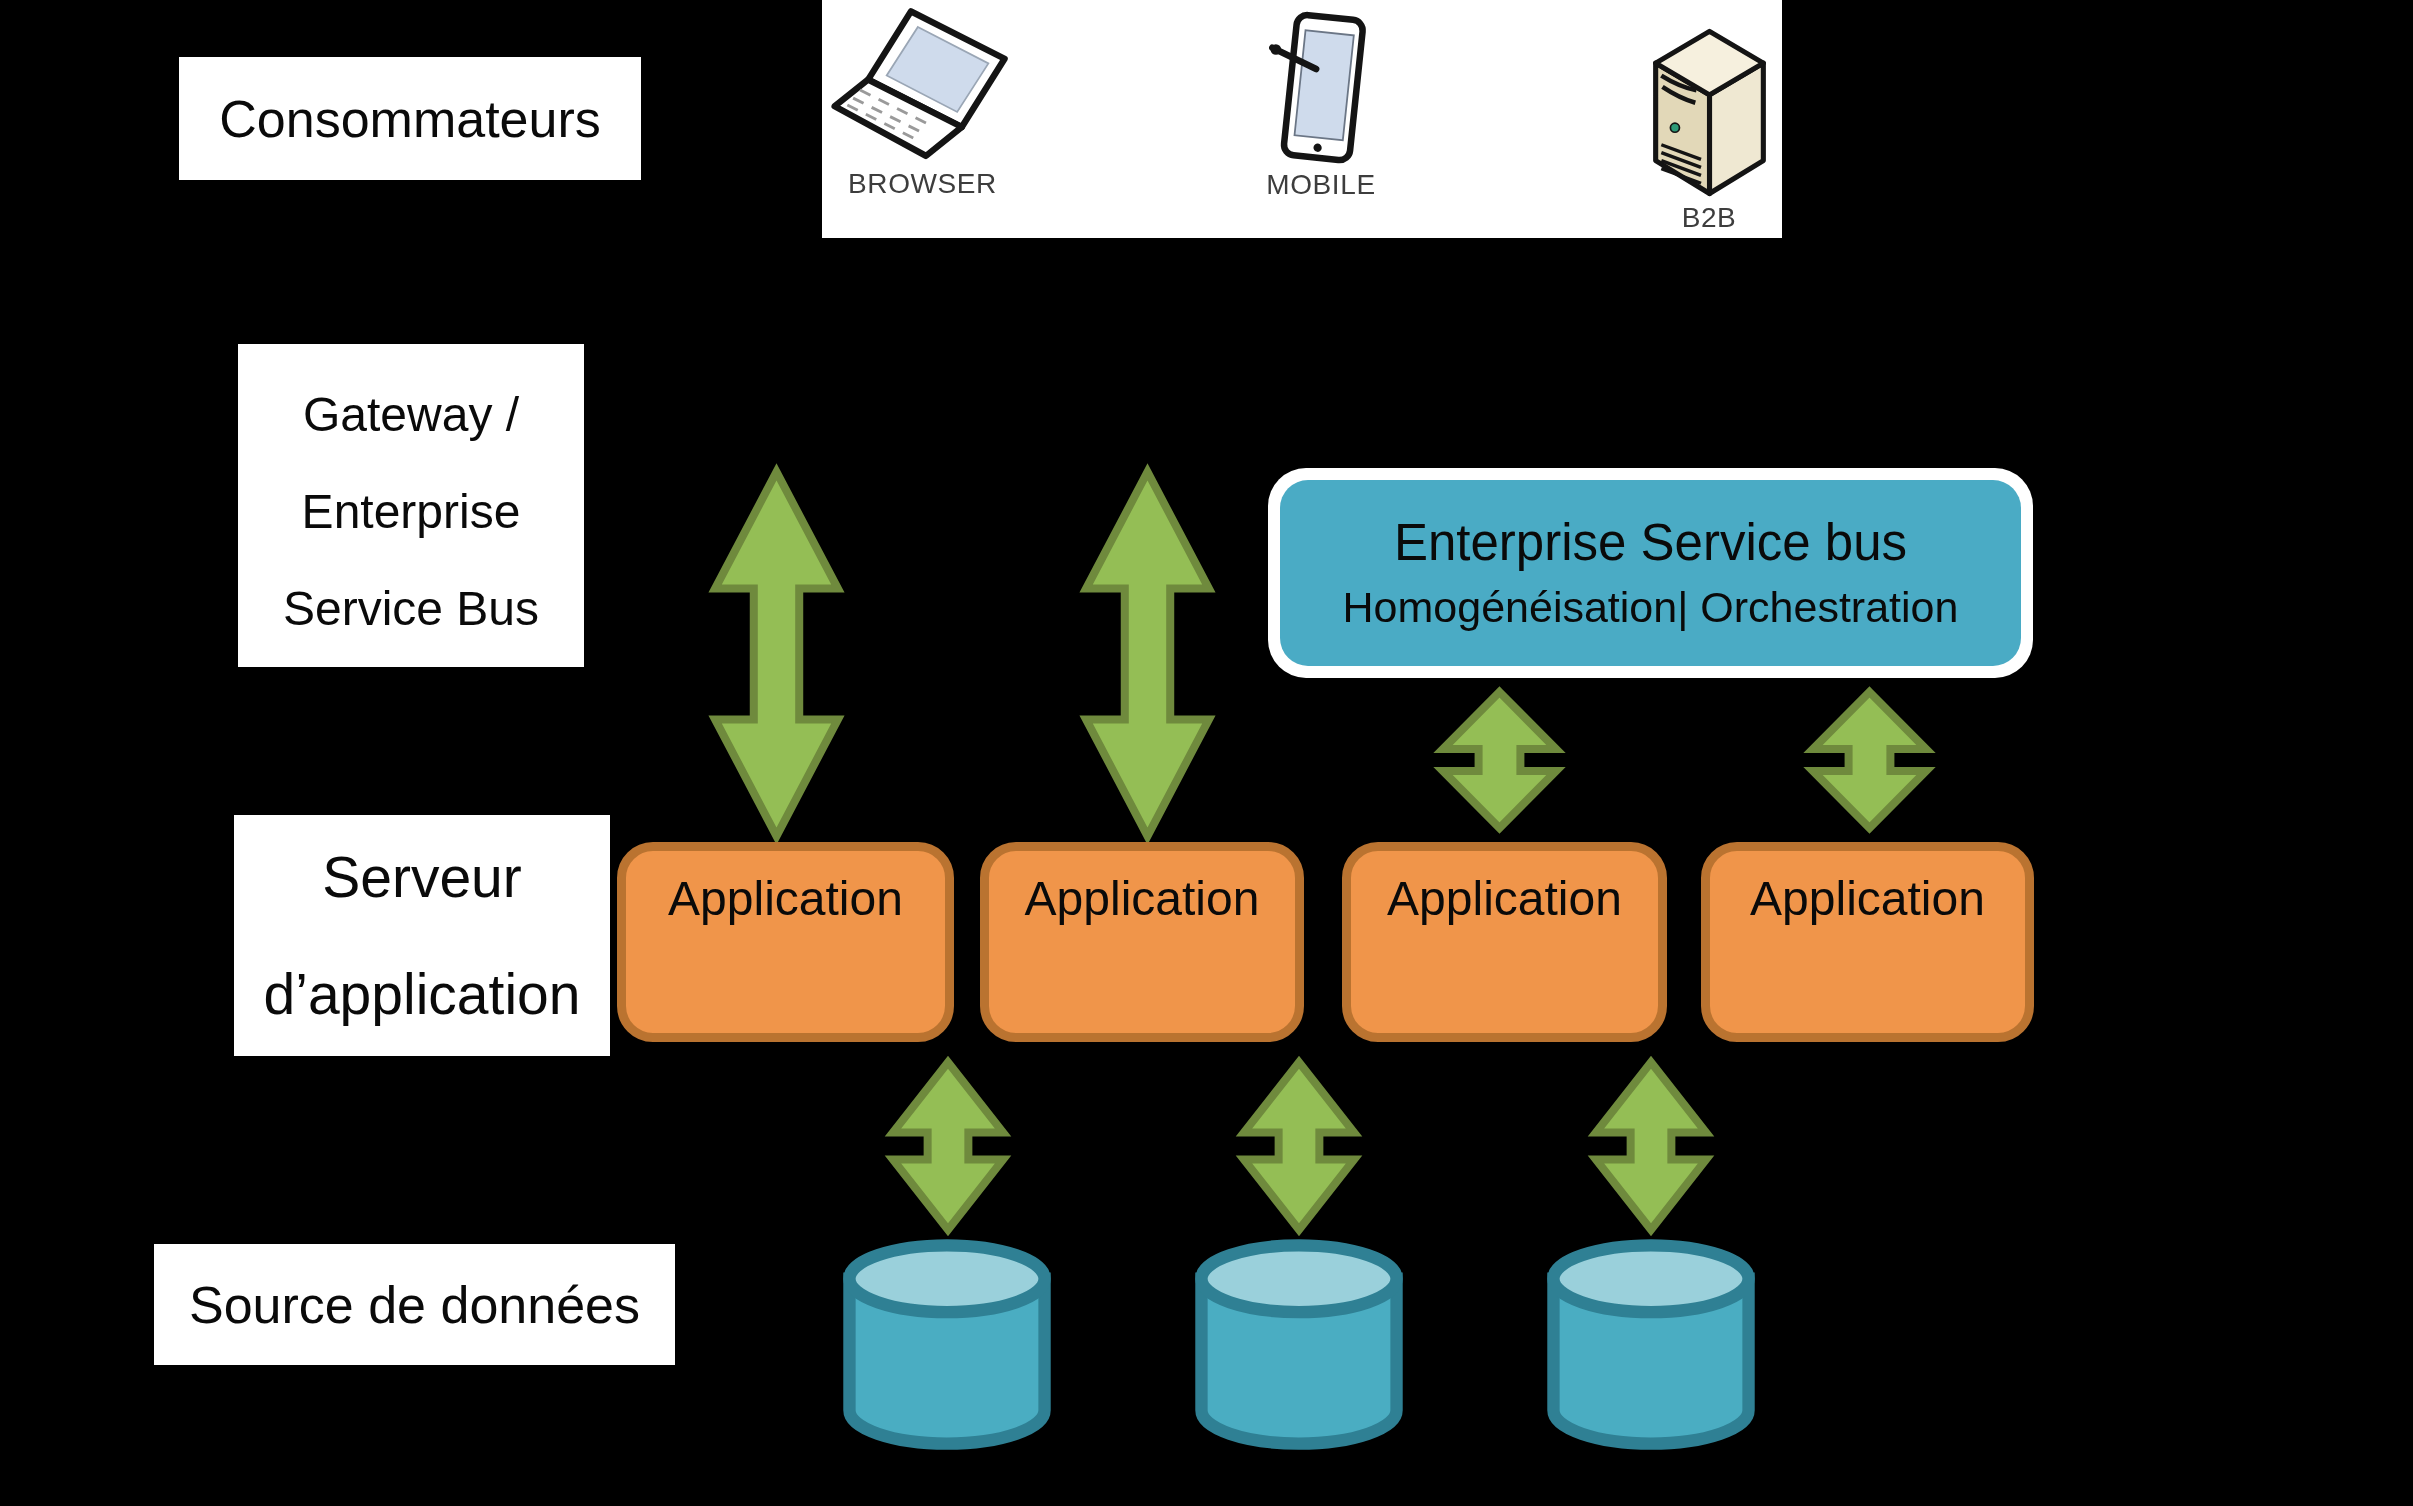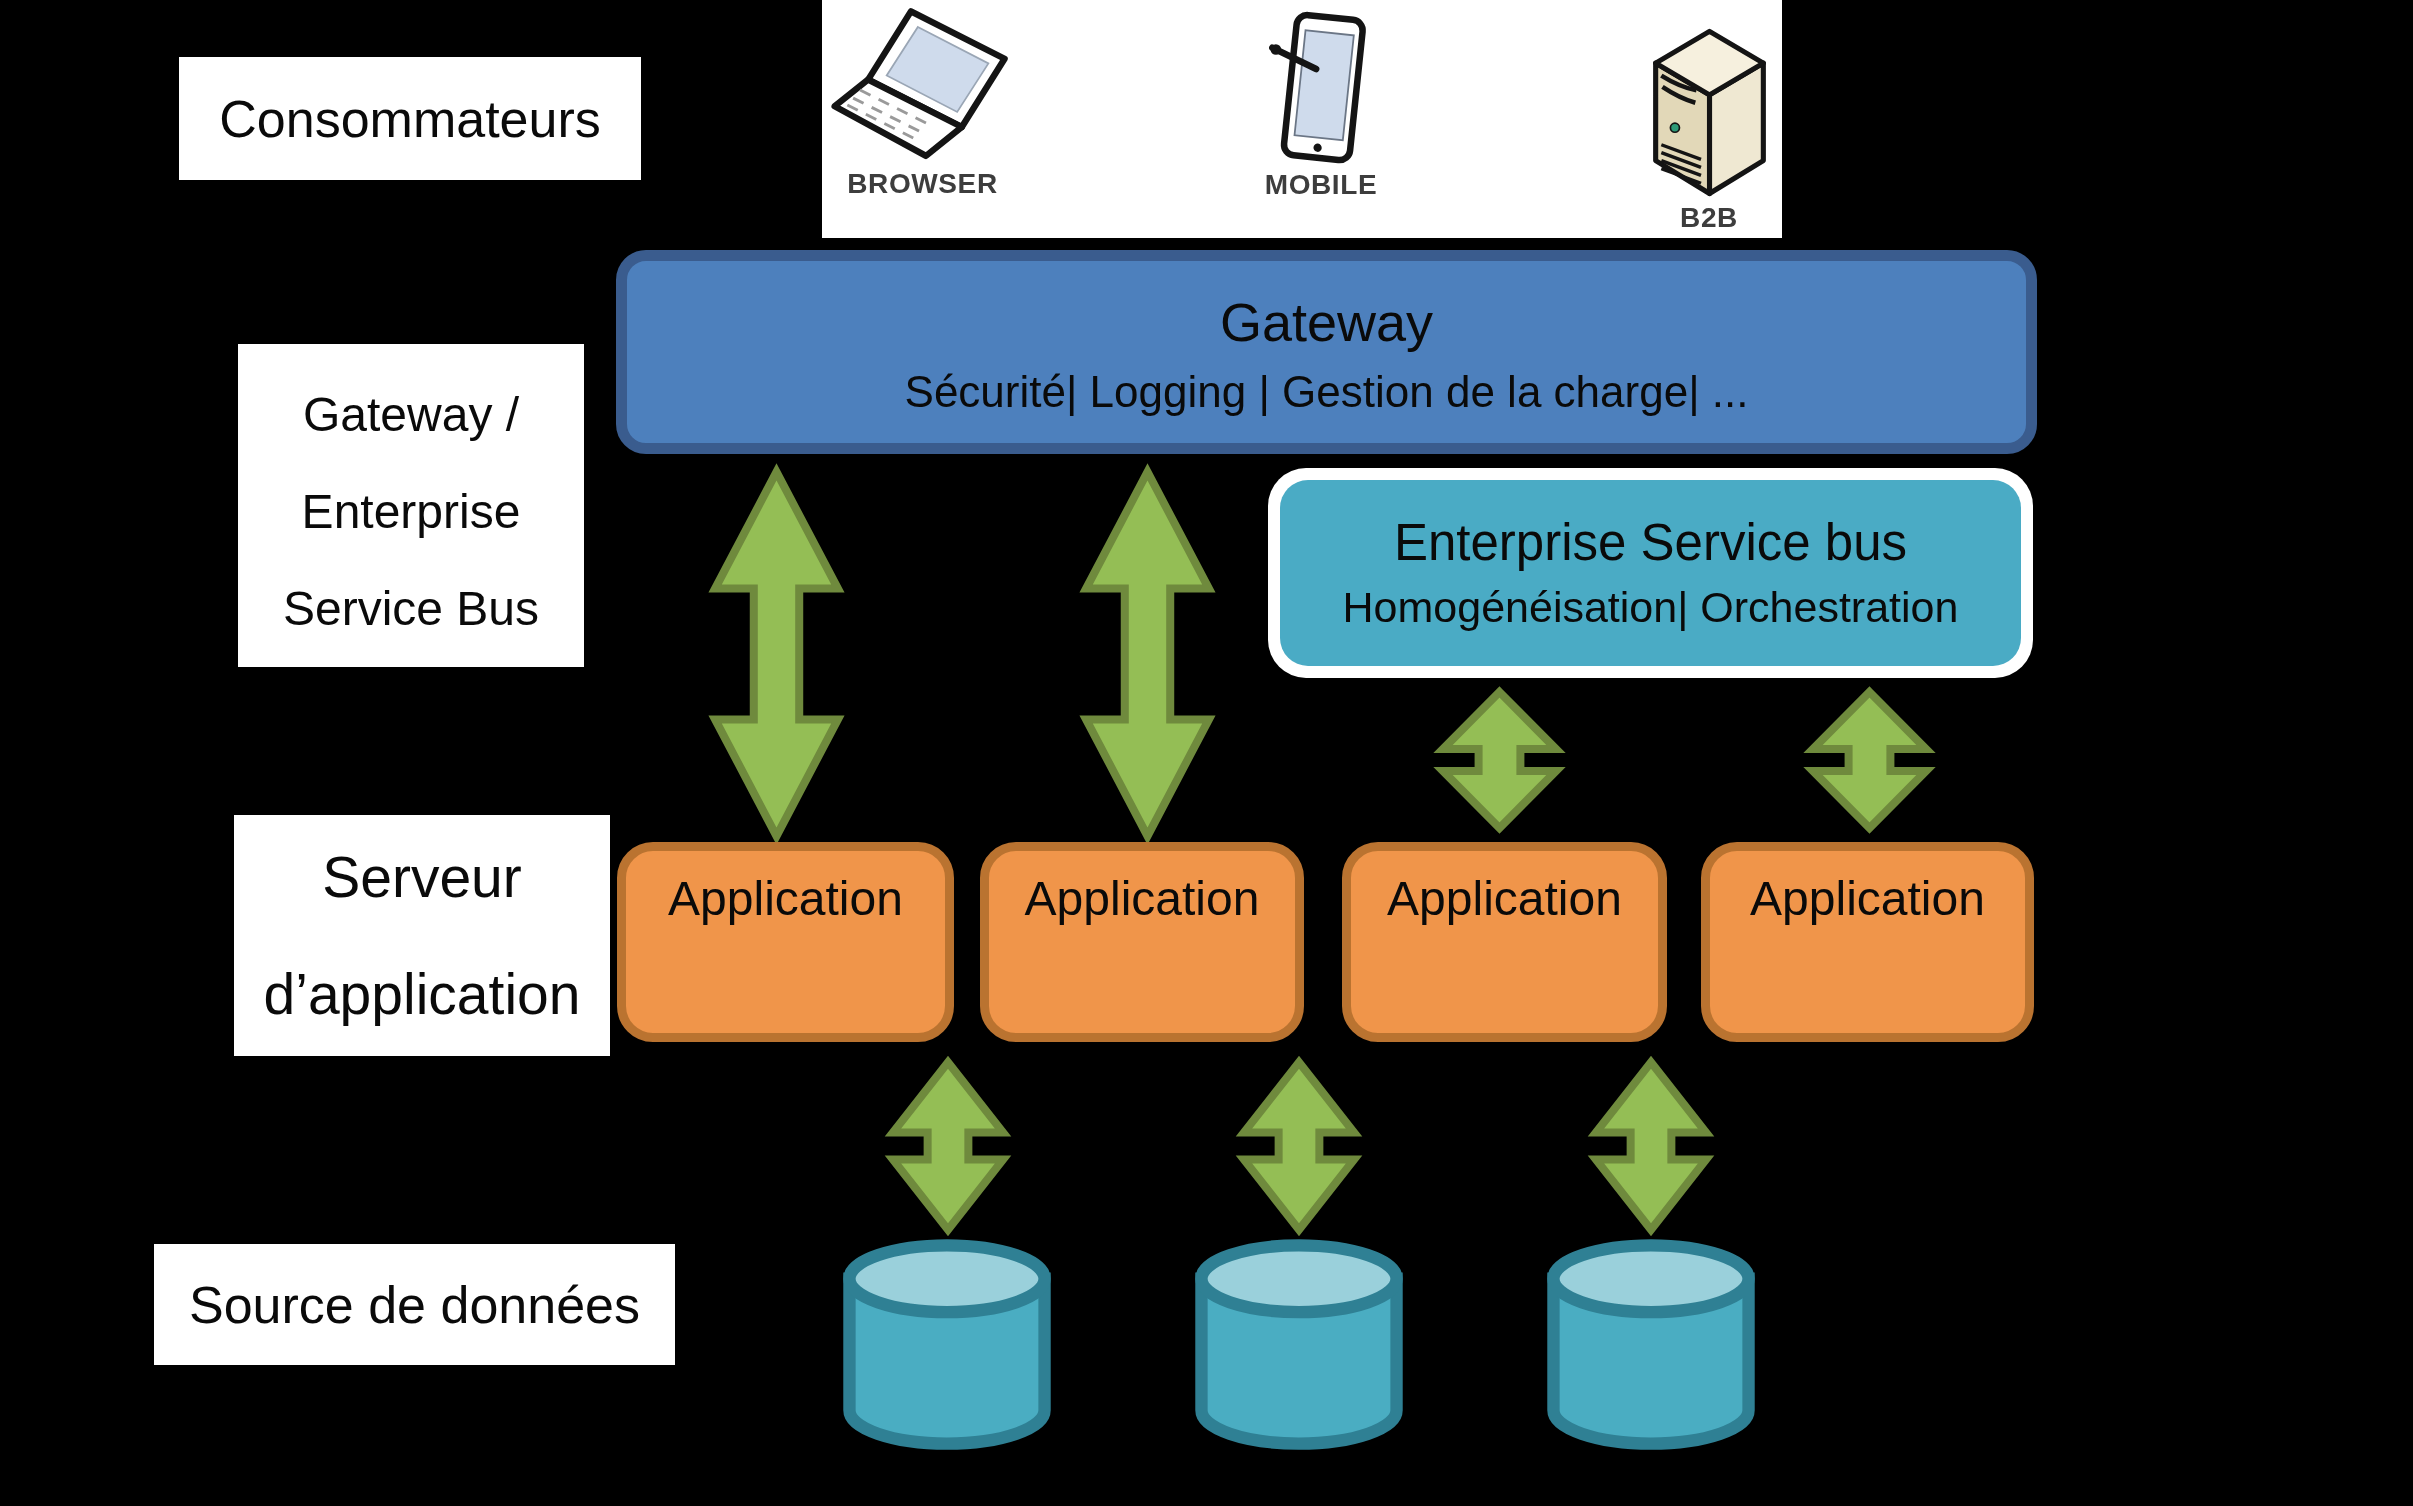--- a/index.html
+++ b/index.html
@@ -17,21 +17,21 @@
     background:#fff;
     display:flex;flex-direction:column;align-items:center;justify-content:center;
     text-align:center;
   }
   #lbl-consumers{left:179px;top:57px;width:462px;height:123px;font-size:52px;}
   #lbl-gwesb{left:238px;top:344px;width:346px;height:323px;font-size:48px;line-height:97px;padding-top:12.3px;}
   #lbl-server{left:234px;top:815px;width:376px;height:241px;font-size:57px;line-height:117px;}
   #lbl-source{left:154px;top:1244px;width:521px;height:121px;font-size:52px;}
 
   
-  #icons-panel{left:822px;top:0;width:960px;height:238px;background:#fff;font-weight:bold;}
+  #icons-panel{left:822px;top:0;width:960px;height:238px;background:#fff;}
   .icon-group{position:absolute;display:flex;flex-direction:column;align-items:center;}
   #grp-browser{left:5px;top:5px;width:191px;}
   #grp-mobile{left:425px;top:11px;width:148px;}
   #grp-b2b{left:813px;top:28px;width:148px;}
   .icon-caption{font-size:28px;letter-spacing:0.6px;color:#3d3d3d;margin-top:3.7px;}
 
   
   #gateway{
     left:616px;top:250px;width:1421px;height:204px;
     background:var(--c-gateway-fill,#4D80BD);
@@ -142,24 +142,20 @@
           <path d="M30,206 L100,232"></path>
           <path d="M30,220 L100,246"></path>
           <path d="M30,234 L100,260"></path>
           <path d="M30,248 L100,274"></path>
         </g>
       </svg>
       <figcaption class="icon-caption">B2B</figcaption>
     </figure>
   </section>
 
-  <section class="abs" id="gateway">
-    <div class="g-title">Gateway</div>
-    <div class="g-sub">Sécurité| Logging | Gestion de la charge| ...</div>
-  </section>
 
   <section class="abs" id="esb">
     <div id="esb-inner">
       <div class="e-title">Enterprise Service bus</div>
       <div class="e-sub">Homogénéisation| Orchestration</div>
     </div>
   </section>
 
   <svg class="dbl-arrow" width="133" height="374" style="left:710px;top:467px" viewBox="0 0 215 606">
       <polygon points="107.5,8 207,197 144.3,197 144.3,409 207,409 107.5,598 8,409 70.7,409 70.7,197 8,197" fill="#94BE55" stroke="#6F8A3D" stroke-width="13" stroke-linejoin="miter"></polygon>

